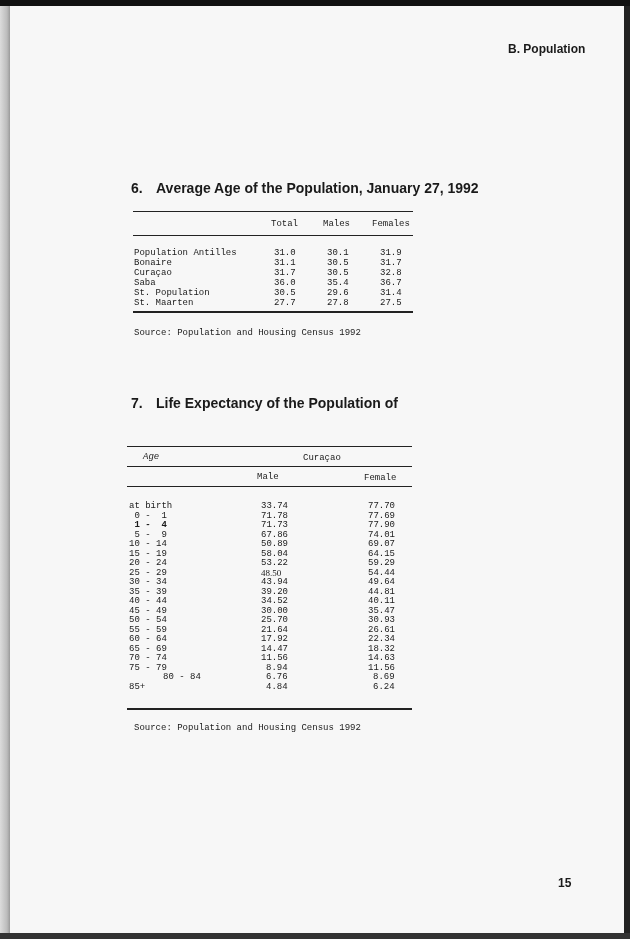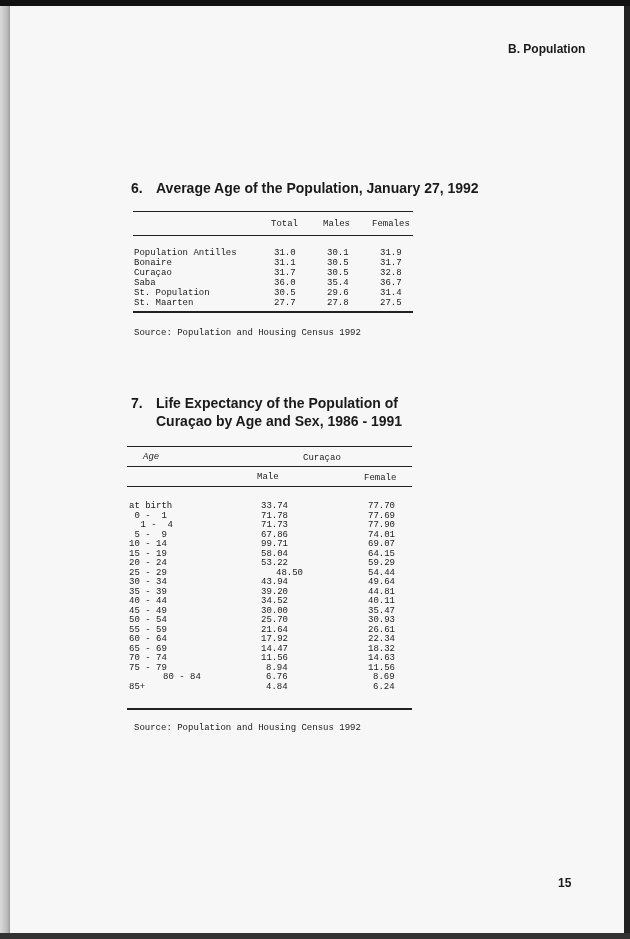--- a/index.html
+++ b/index.html
@@ -97,21 +97,20 @@
     <span style="left:141px;">27.7</span>
     <span style="left:194px;">27.8</span>
     <span style="left:247px;">27.5</span>
   </div>
   <div class="rule thick" style="left:0;top:100px;width:280px;"></div>
   <span class="source" style="left:1px;top:117px;">Source: Population and Housing Census 1992</span>
 </div>
 
 <div class="title title-7">
   <div><span class="num">7.</span><span>Life Expectancy of the Population of</span></div>
-  <div class="line2">Curaçao by Age and Sex, 1986 - 1991</div>
 </div>
 
 <div class="t7 mono">
   <div class="rule" style="left:0;top:0;width:285px;"></div>
   <span style="position:absolute;left:16px;top:6px;font-style:italic;">Age</span>
   <span style="position:absolute;left:176px;top:7px;">Curaçao</span>
   <div class="rule" style="left:0;top:20px;width:285px;"></div>
   <span style="position:absolute;left:130px;top:26px;">Male</span>
   <span style="position:absolute;left:237px;top:27px;">Female</span>
   <div class="rule" style="left:0;top:40px;width:285px;"></div>
@@ -120,47 +119,47 @@
       <span style="left:2px;white-space:pre;">at birth</span>
       <span style="left:134px;">33.74</span>
       <span style="left:241px;">77.70</span>
     </div>
   <div class="row" style="top:64.5px;">
       <span style="left:2px;white-space:pre;"> 0 -  1</span>
       <span style="left:134px;">71.78</span>
       <span style="left:241px;">77.69</span>
     </div>
   <div class="row" style="top:74px;">
-      <span style="left:8px;white-space:pre;"> 1 -  4</span>
+      <span style="left:2px;white-space:pre;font-weight:bold;"> 1 -  4</span>
       <span style="left:134px;">71.73</span>
       <span style="left:241px;">77.90</span>
     </div>
   <div class="row" style="top:83.5px;">
       <span style="left:2px;white-space:pre;"> 5 -  9</span>
       <span style="left:134px;">67.86</span>
       <span style="left:241px;">74.01</span>
     </div>
   <div class="row" style="top:93px;">
       <span style="left:2px;white-space:pre;">10 - 14</span>
-      <span style="left:134px;">99.71</span>
+      <span style="left:134px;">50.89</span>
       <span style="left:241px;">69.07</span>
     </div>
   <div class="row" style="top:102.5px;">
       <span style="left:2px;white-space:pre;">15 - 19</span>
       <span style="left:134px;">58.04</span>
       <span style="left:241px;">64.15</span>
     </div>
   <div class="row" style="top:112px;">
       <span style="left:2px;white-space:pre;">20 - 24</span>
       <span style="left:134px;">53.22</span>
       <span style="left:241px;">59.29</span>
     </div>
   <div class="row" style="top:121.5px;">
       <span style="left:2px;white-space:pre;">25 - 29</span>
-      <span style="left:149px;">48.50</span>
+      <span style="left:134px;font-family:Liberation Serif, serif;">48.50</span>
       <span style="left:241px;">54.44</span>
     </div>
   <div class="row" style="top:131px;">
       <span style="left:2px;white-space:pre;">30 - 34</span>
       <span style="left:134px;">43.94</span>
       <span style="left:241px;">49.64</span>
     </div>
   <div class="row" style="top:140.5px;">
       <span style="left:2px;white-space:pre;">35 - 39</span>
       <span style="left:134px;">39.20</span>

